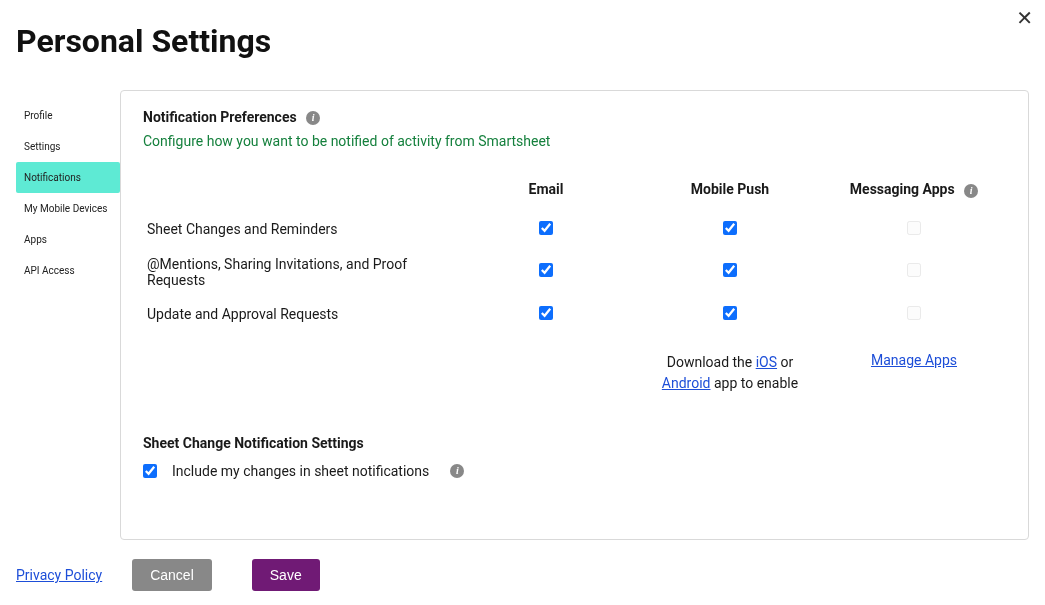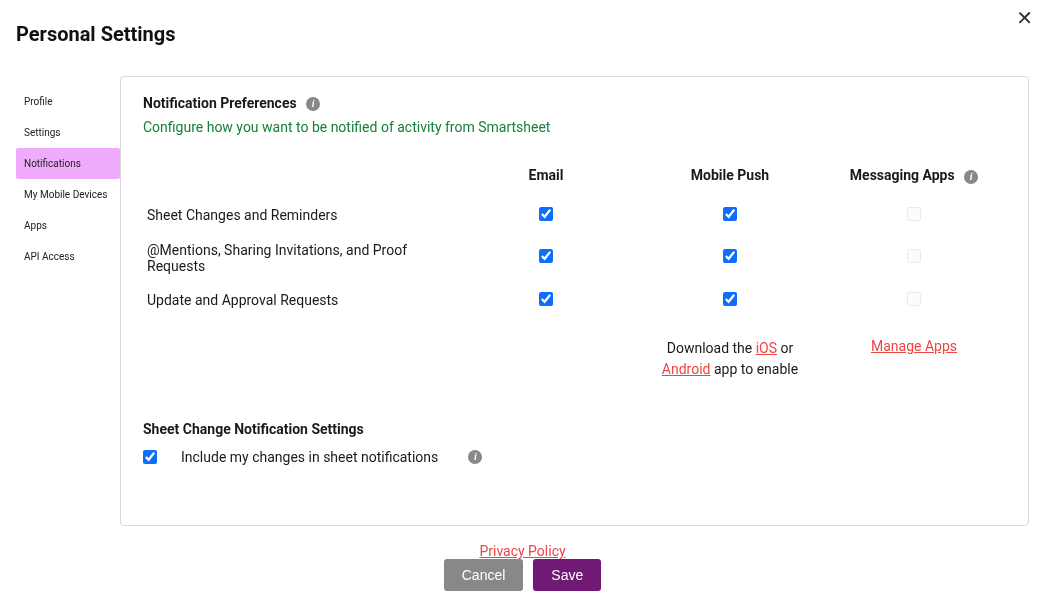--- a/index.html
+++ b/index.html
@@ -23,21 +23,21 @@
       right: 12px;
       font-size: 20px;
       font-weight: 400;
       cursor: pointer;
       background: none;
       border: none;
       color: #333;
       line-height: 1;
     }
     .page-title {
-      font-size: 20px;
+      font-size: 32px;
       font-weight: 700;
       padding: 22px 1px 0 16px;
       color: #111;
     }
     .layout {
       display: flex;
       padding: 30px 16px 0 16px;
       gap: 0;
     }
     .sidebar {
@@ -47,21 +47,21 @@
     }
     .sidebar-item {
       padding: 9px 8px;
       font-size: 10px;
       color: #222;
       cursor: pointer;
       border-radius: 2px;
       line-height: 1.3;
     }
     .sidebar-item.active {
-      background: #f0abfc;
+      background: #5eead4;
     }
     .content-panel {
       flex: 1;
       border: 1px solid #d9d9d9;
       border-radius: 4px;
       padding: 18px 22px;
       min-height: 450px;
       position: relative;
     }
     .section-title {
@@ -130,49 +130,49 @@
       opacity: 0.45;
     }
     .footer-row td {
       padding-top: 20px;
       font-size: 14px;
       text-align: center;
       vertical-align: top;
     }
     .footer-row td:first-child { text-align: left; }
     .link {
-      color: #ef4444;
+      color: #1d4ed8;
       text-decoration: underline;
       cursor: pointer;
     }
     .section-divider {
       margin-top: 32px;
     }
     .include-row {
       margin-top: 12px;
       display: flex;
       align-items: center;
-      gap: 24px;
+      gap: 15px;
     }
     .bottom-bar {
       position: absolute;
       left: 16px;
       right: 16px;
       bottom: 14px;
       display: flex;
       align-items: center;
       justify-content: flex-start;
-      flex-direction: column;
     }
     .btn {
       border: none;
       border-radius: 3px;
       padding: 8px 18px;
       font-size: 14px;
       cursor: pointer;
+      margin-left: 30px;
     }
     .btn-cancel {
       background: #888;
       color: #fff;
       margin-right: 10px;
     }
     .btn-save {
       background: #701a75;
       color: #fff;
     }

